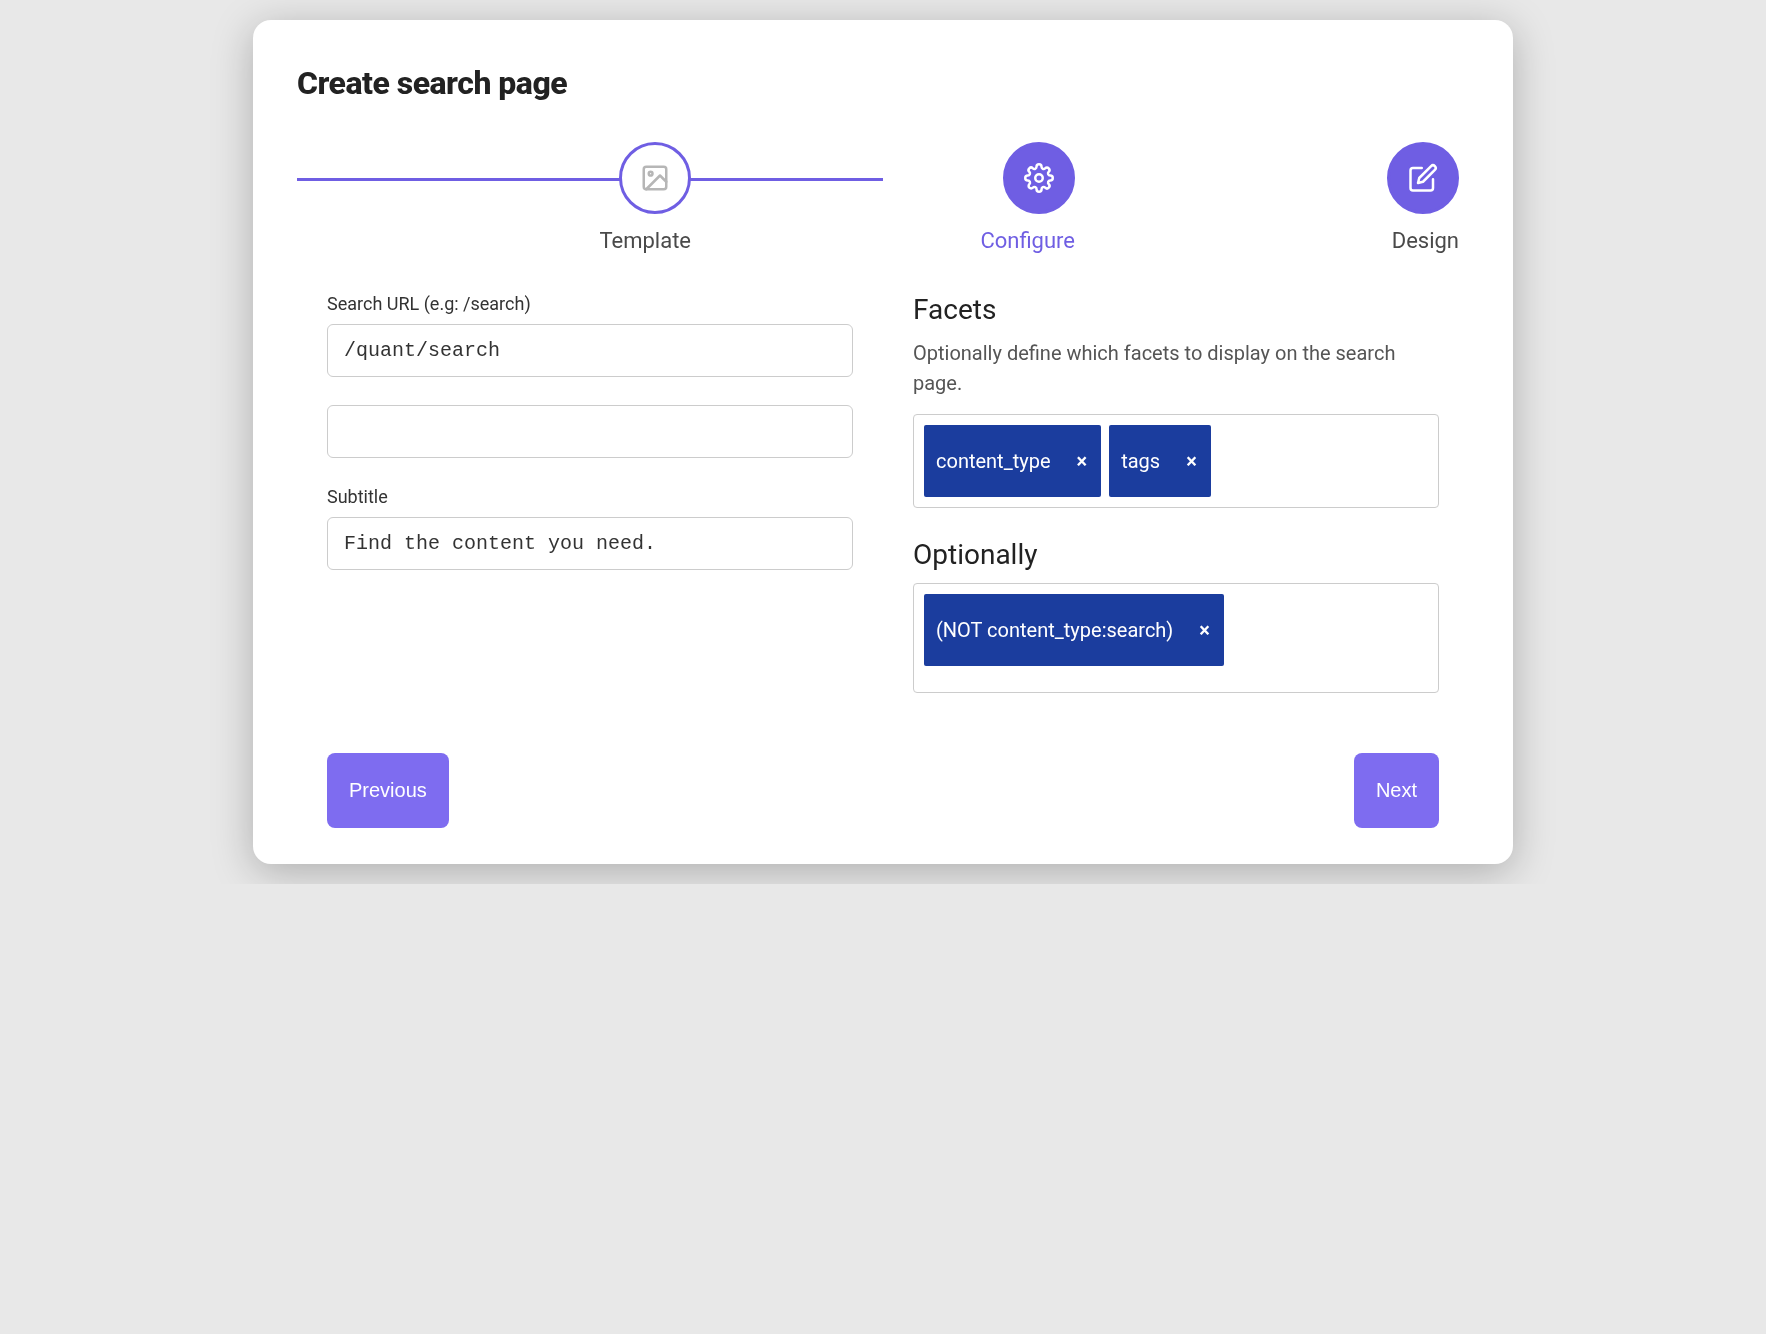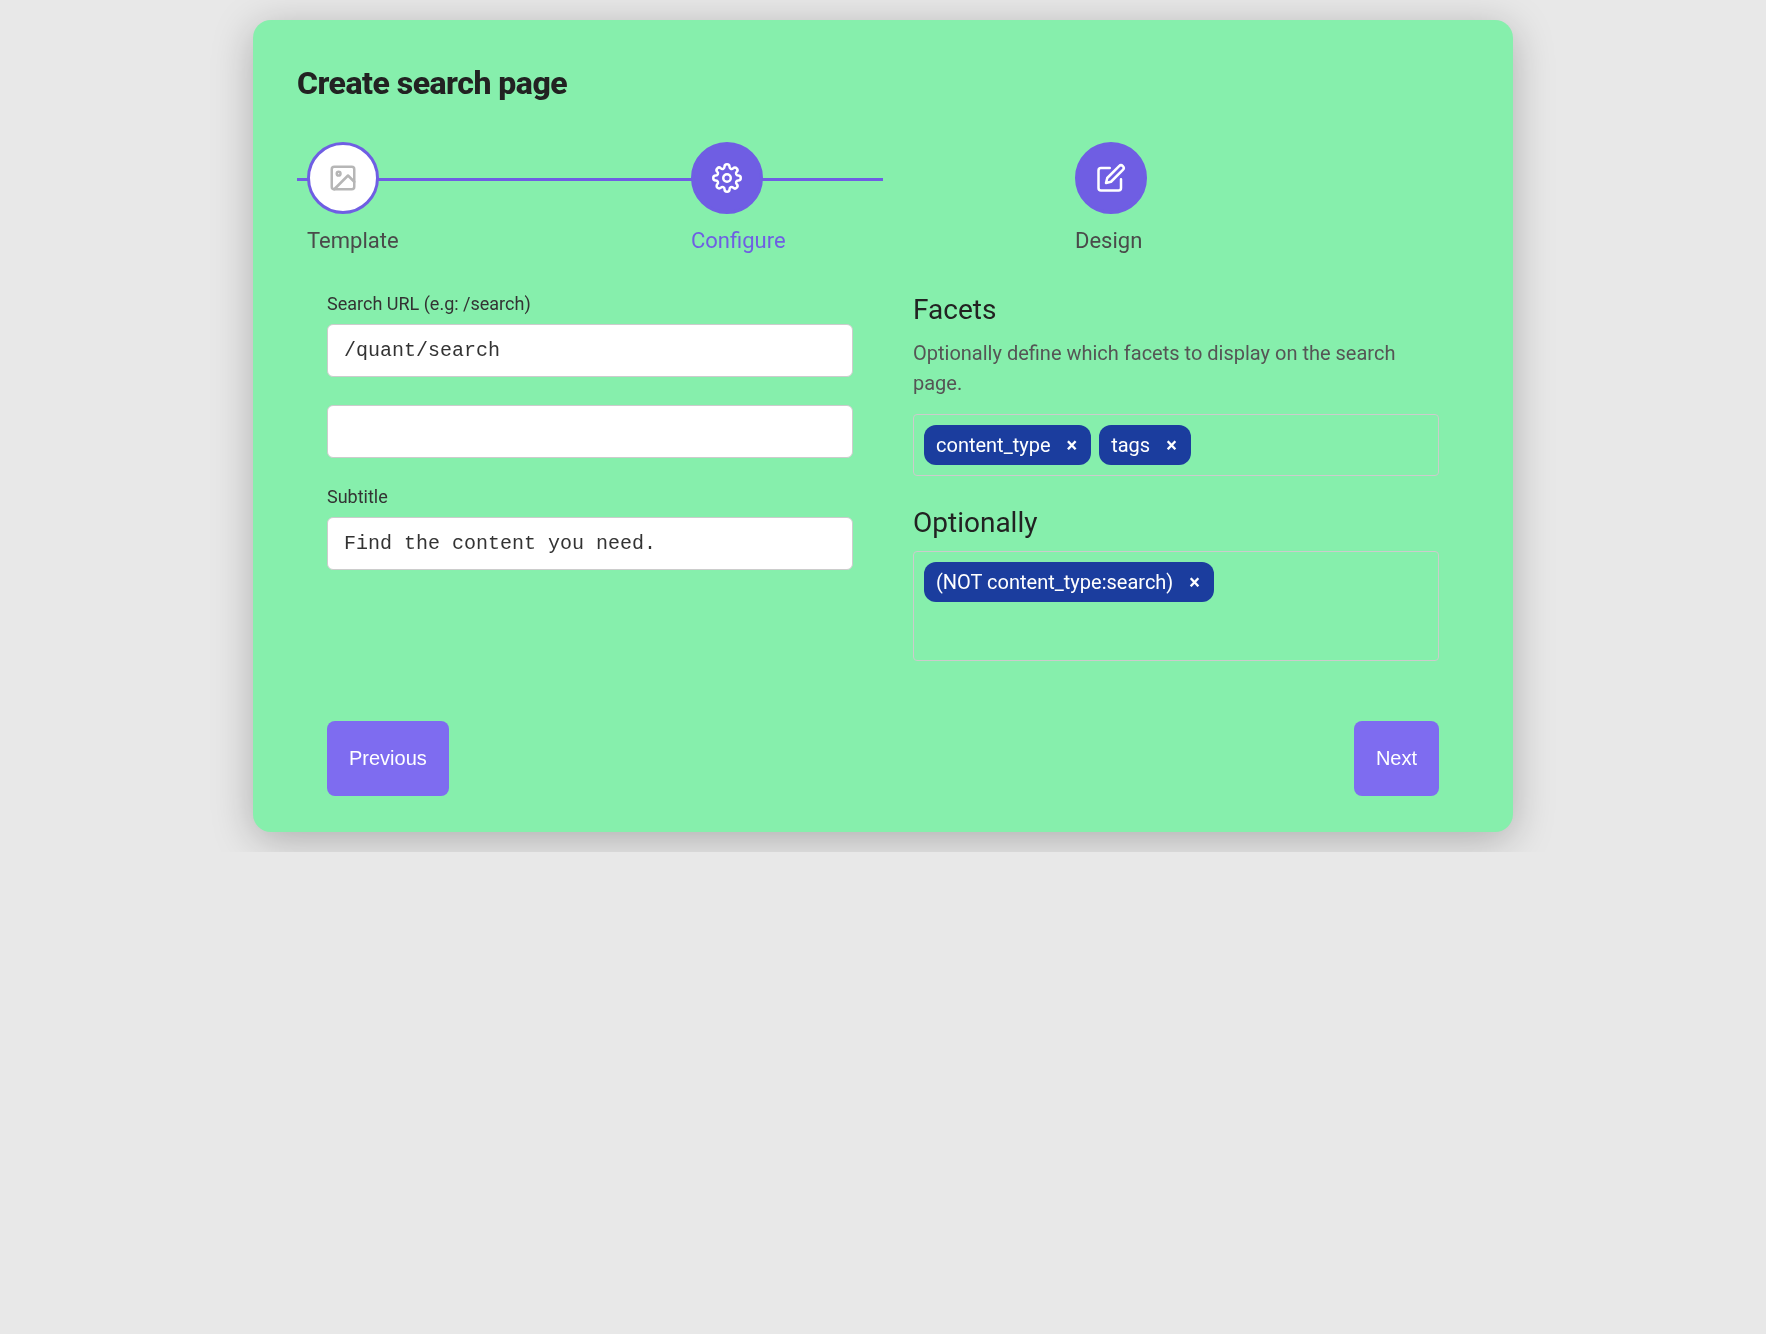--- a/index.html
+++ b/index.html
@@ -3,21 +3,21 @@
 <meta charset="utf-8">
 <style>
 * { box-sizing: border-box; margin: 0; padding: 0; }
 body {
   font-family: -apple-system, BlinkMacSystemFont, "Segoe UI", Roboto, Helvetica, Arial, sans-serif;
   background: #e8e8e8;
   padding: 20px;
   color: #1a1a1a;
 }
 .window {
-  background: #86efac;
+  background: #ffffff;
   border-radius: 18px;
   box-shadow: 0 8px 40px rgba(0,0,0,0.25);
   padding: 44px 44px 36px 44px;
   max-width: 1260px;
   margin: 0 auto;
 }
 h1.page-title {
   font-size: 32px;
   font-weight: 800;
   letter-spacing: -0.5px;
@@ -31,21 +31,21 @@
   display: flex;
   justify-content: space-between;
   align-items: flex-start;
   margin-bottom: 40px;
   padding: 0 10px;
 }
 .step {
   flex: 1;
   display: flex;
   flex-direction: column;
-  align-items: flex-start;
+  align-items: flex-end;
   z-index: 1;
   position: relative;
 }
 .step-circle {
   width: 72px; height: 72px;
   border-radius: 50%;
   display: flex; align-items: center; justify-content: center;
   background: #fff;
 }
 .step-circle.outlined { border: 3px solid #6f5ee3; }
@@ -105,25 +105,25 @@
   flex-wrap: wrap;
   gap: 8px;
   align-items: flex-start;
   margin-bottom: 30px;
 }
 .tagbox.tall { min-height: 110px; }
 .tag {
   background: #1b3d9e;
   color: #fff;
   font-size: 20px;
-  padding: 8px 12px;
-  border-radius: 12px;
+  padding: 24px 12px;
+  border-radius: 2px;
   display: inline-flex;
   align-items: center;
-  gap: 14px;
+  gap: 24px;
   cursor: default;
 }
 .tag .x {
   font-weight: 700;
   cursor: pointer;
   padding: 0 2px;
 }
 .codechip {
   background: #f1f1f1;
   color: #c9266b;

